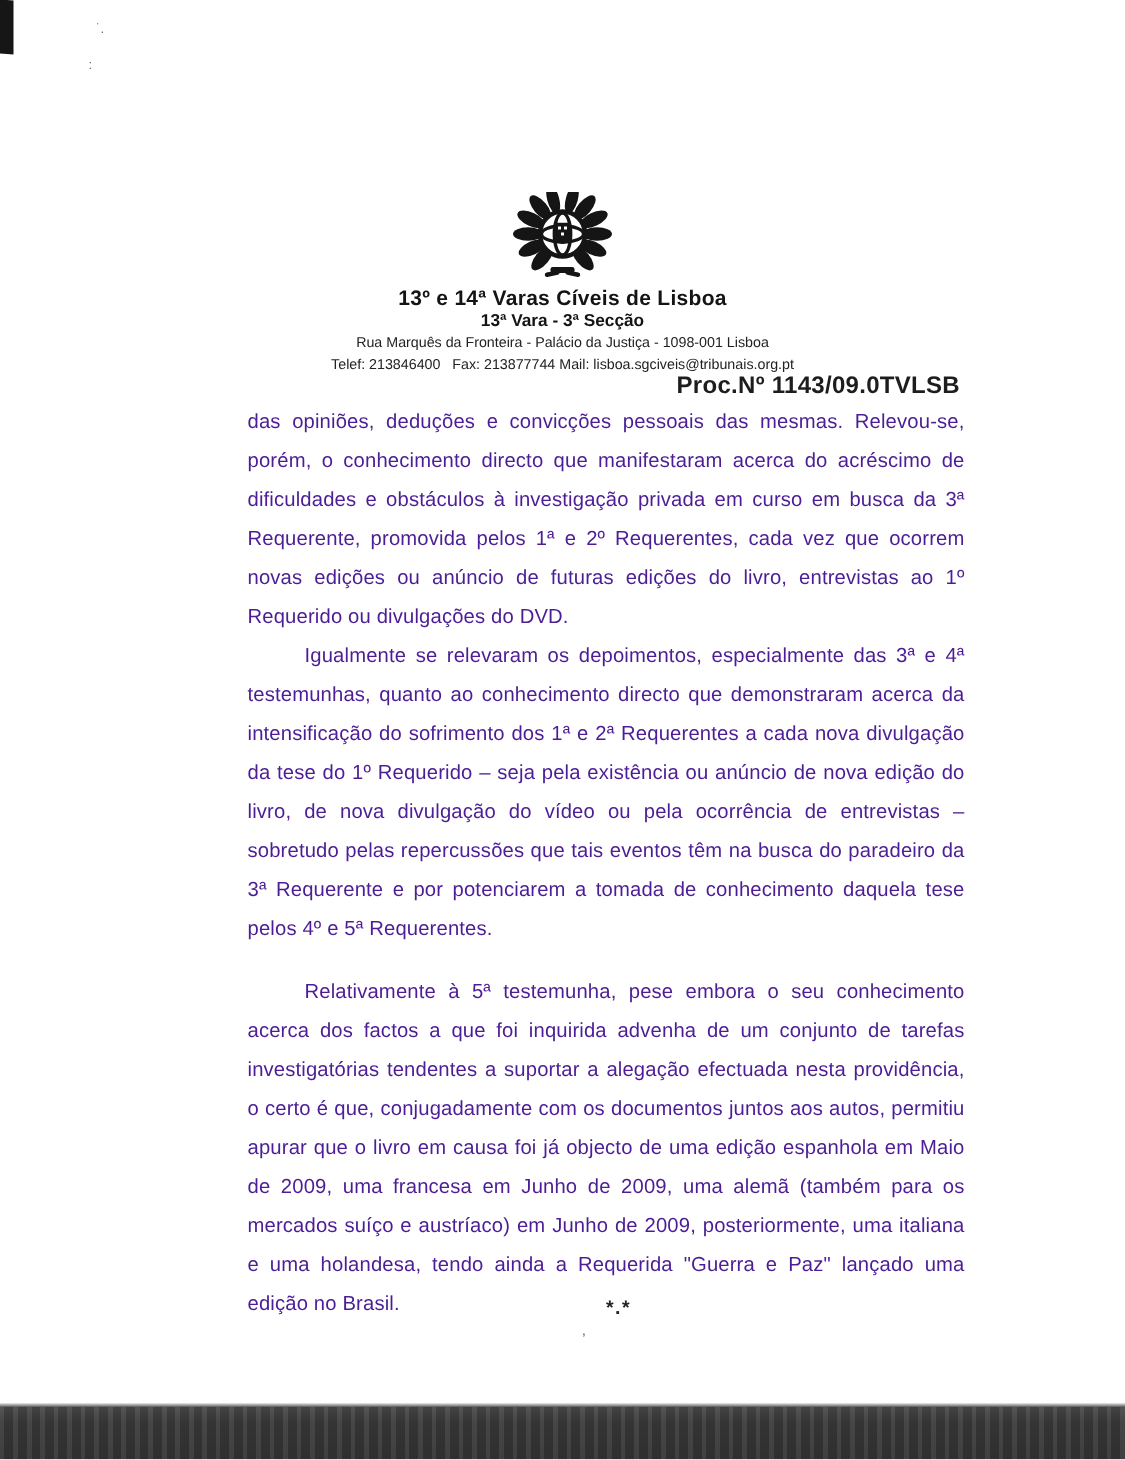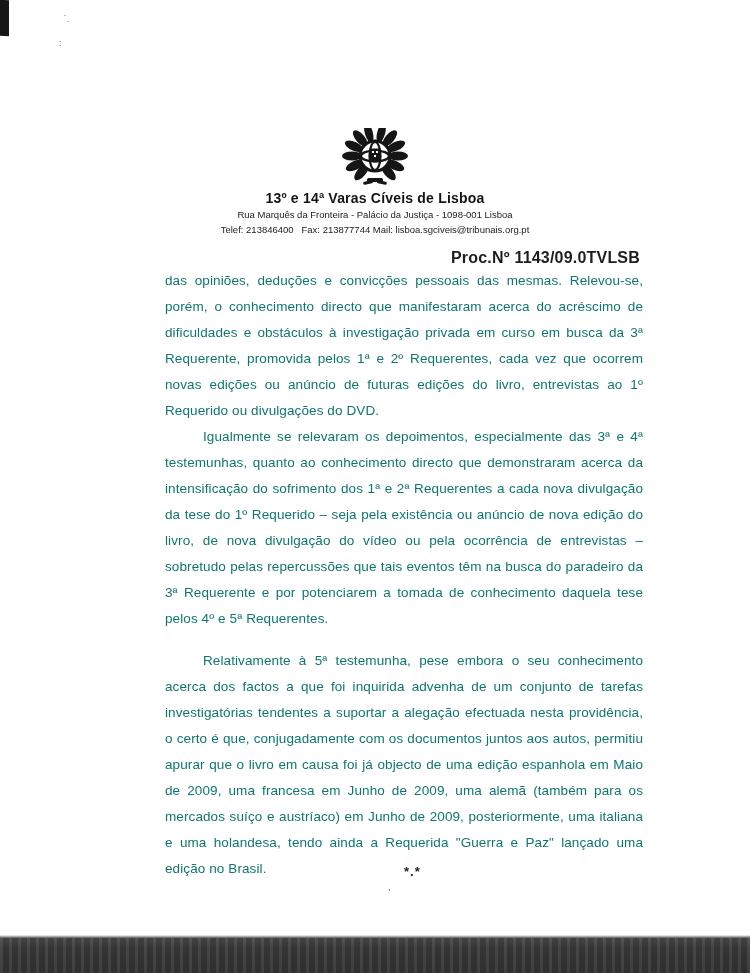--- a/index.html
+++ b/index.html
@@ -51,21 +51,21 @@
   .case-number {
     position:absolute; right:110px; top:249px;
     font-size:16px; font-weight:bold; color:#1d1d1d;
     letter-spacing:0.2px;
   }
 
   
   .body-text {
     position:absolute; left:165px; top:268px; width:478px;
     font-size:13.5px; line-height:26px;
-    text-align:justify; color:#0f766e;
+    text-align:justify; color:#4c1d95;
     letter-spacing:0.1px;
   }
   .body-text p { margin:0; text-indent:38px; }
   .body-text p.no-indent { text-indent:0; }
   .body-text p.spaced { margin-top:16px; }
 
   .footer-marker {
     position:absolute; left:404px; top:864px;
     font-size:13px; font-weight:bold; letter-spacing:1px; color:#222;
   }
@@ -103,20 +103,21 @@
       <ellipse cx="34" cy="28" rx="14" ry="5.5" fill="none" stroke="#151515" stroke-width="2.2"></ellipse>
       <ellipse cx="34" cy="28" rx="5.5" ry="14" fill="none" stroke="#151515" stroke-width="2.2"></ellipse>
       <path d="M28.5 20.5 h11 v8.5 a5.5 5.5 0 0 1 -11 0 z" fill="#151515"></path>
       <g fill="#ffffff">
         <rect x="31" y="23" width="2" height="2"></rect>
         <rect x="35" y="23" width="2" height="2"></rect>
         <rect x="33" y="27" width="2" height="2"></rect>
       </g>
     </svg>
     <div class="court-title">13º e 14ª Varas Cíveis de Lisboa</div>
+    <div class="court-section">13ª Vara - 3ª Secção</div>
     <div class="address-line">Rua Marquês da Fronteira - Palácio da Justiça - 1098-001 Lisboa</div>
     <div class="contact-line">Telef: 213846400   Fax: 213877744 Mail: lisboa.sgciveis@tribunais.org.pt</div>
   </div>
 
   <div class="case-number">Proc.Nº 1143/09.0TVLSB</div>
 
   <div class="body-text">
     <p class="no-indent">das opiniões, deduções e convicções pessoais das mesmas. Relevou-se, porém, o conhecimento directo que manifestaram acerca do acréscimo de dificuldades e obstáculos à investigação privada em curso em busca da 3ª Requerente, promovida pelos 1ª e 2º Requerentes, cada vez que ocorrem novas edições ou anúncio de futuras edições do livro, entrevistas ao 1º Requerido ou divulgações do DVD.</p>
     <p>Igualmente se relevaram os depoimentos, especialmente das 3ª e 4ª testemunhas, quanto ao conhecimento directo que demonstraram acerca da intensificação do sofrimento dos 1ª e 2ª Requerentes a cada nova divulgação da tese do 1º Requerido – seja pela existência ou anúncio de nova edição do livro, de nova divulgação do vídeo ou pela ocorrência de entrevistas – sobretudo pelas repercussões que tais eventos têm na busca do paradeiro da 3ª Requerente e por potenciarem a tomada de conhecimento daquela tese pelos 4º e 5ª Requerentes.</p>
     <p class="spaced">Relativamente à 5ª testemunha, pese embora o seu conhecimento acerca dos factos a que foi inquirida advenha de um conjunto de tarefas investigatórias tendentes a suportar a alegação efectuada nesta providência, o certo é que, conjugadamente com os documentos juntos aos autos, permitiu apurar que o livro em causa foi já objecto de uma edição espanhola em Maio de 2009, uma francesa em Junho de 2009, uma alemã (também para os mercados suíço e austríaco) em Junho de 2009, posteriormente, uma italiana e uma holandesa, tendo ainda a Requerida "Guerra e Paz" lançado uma edição no Brasil.</p>

